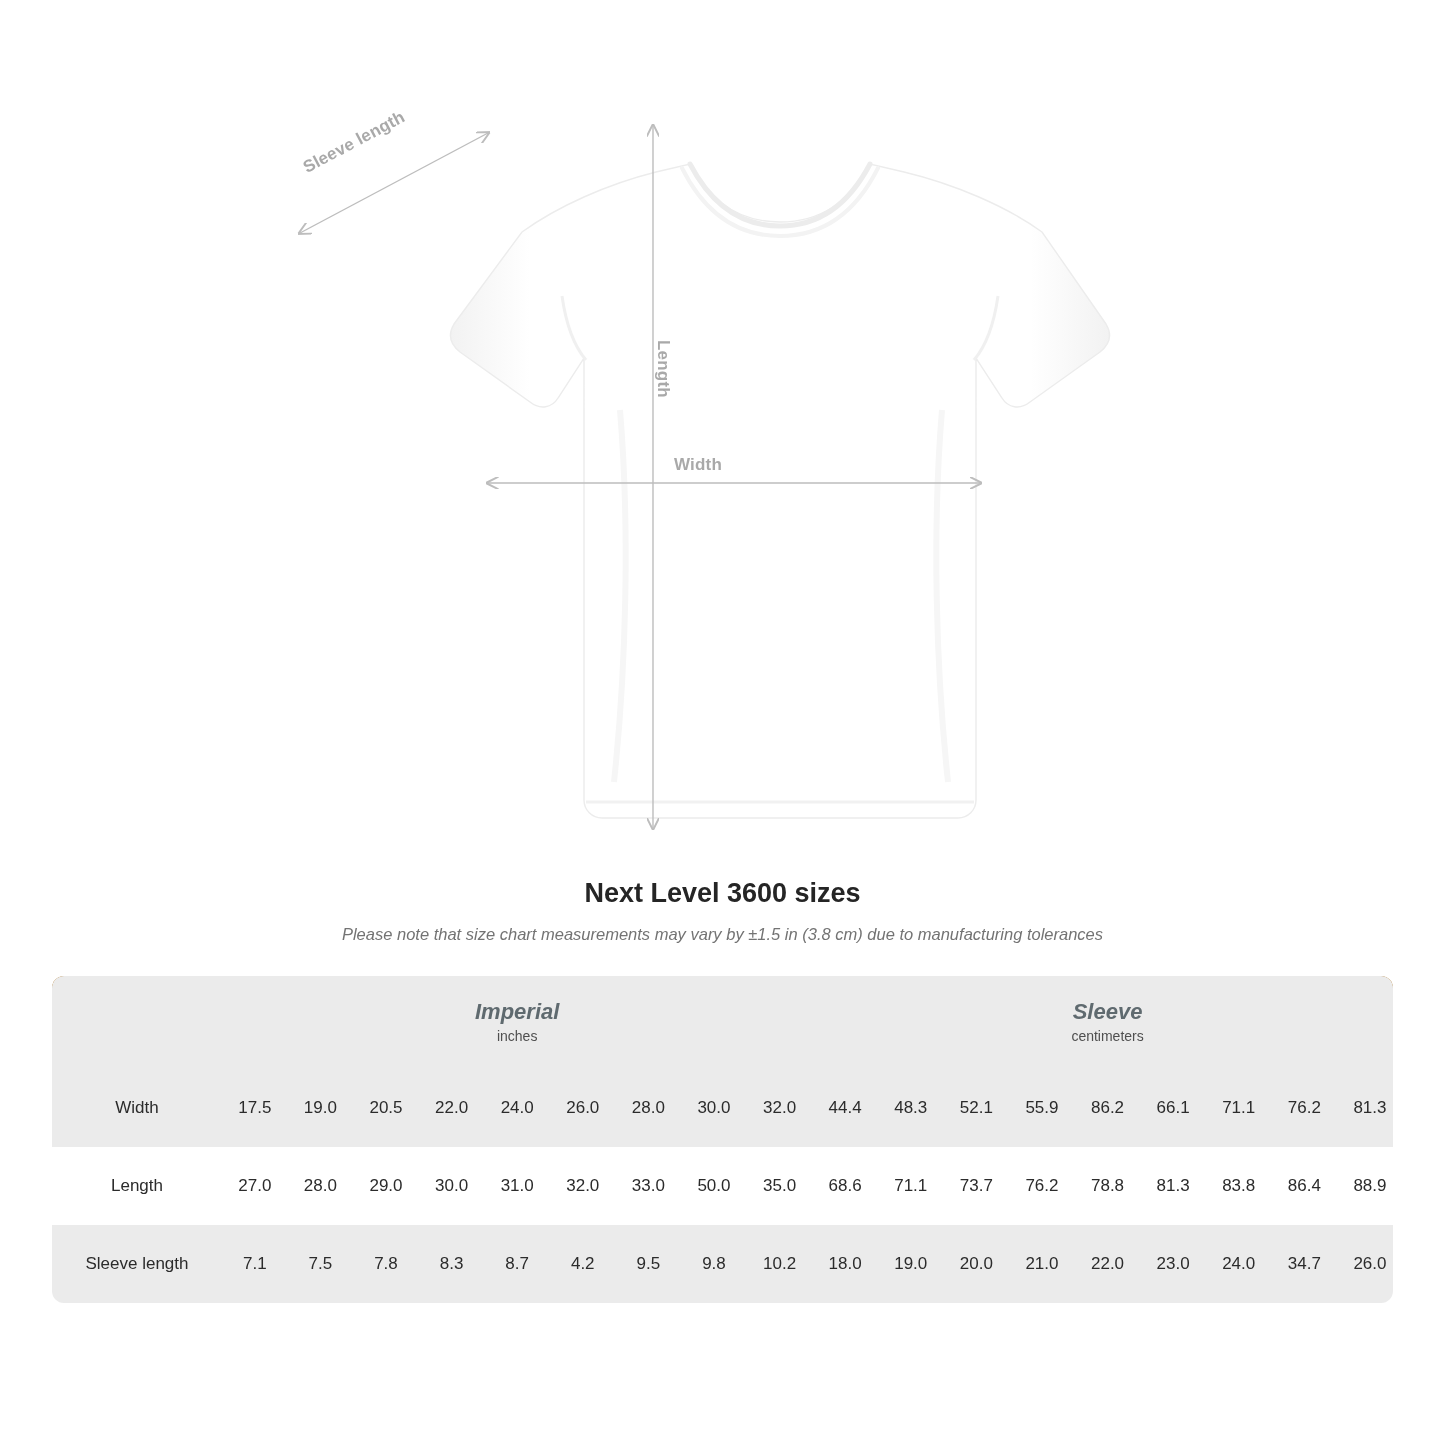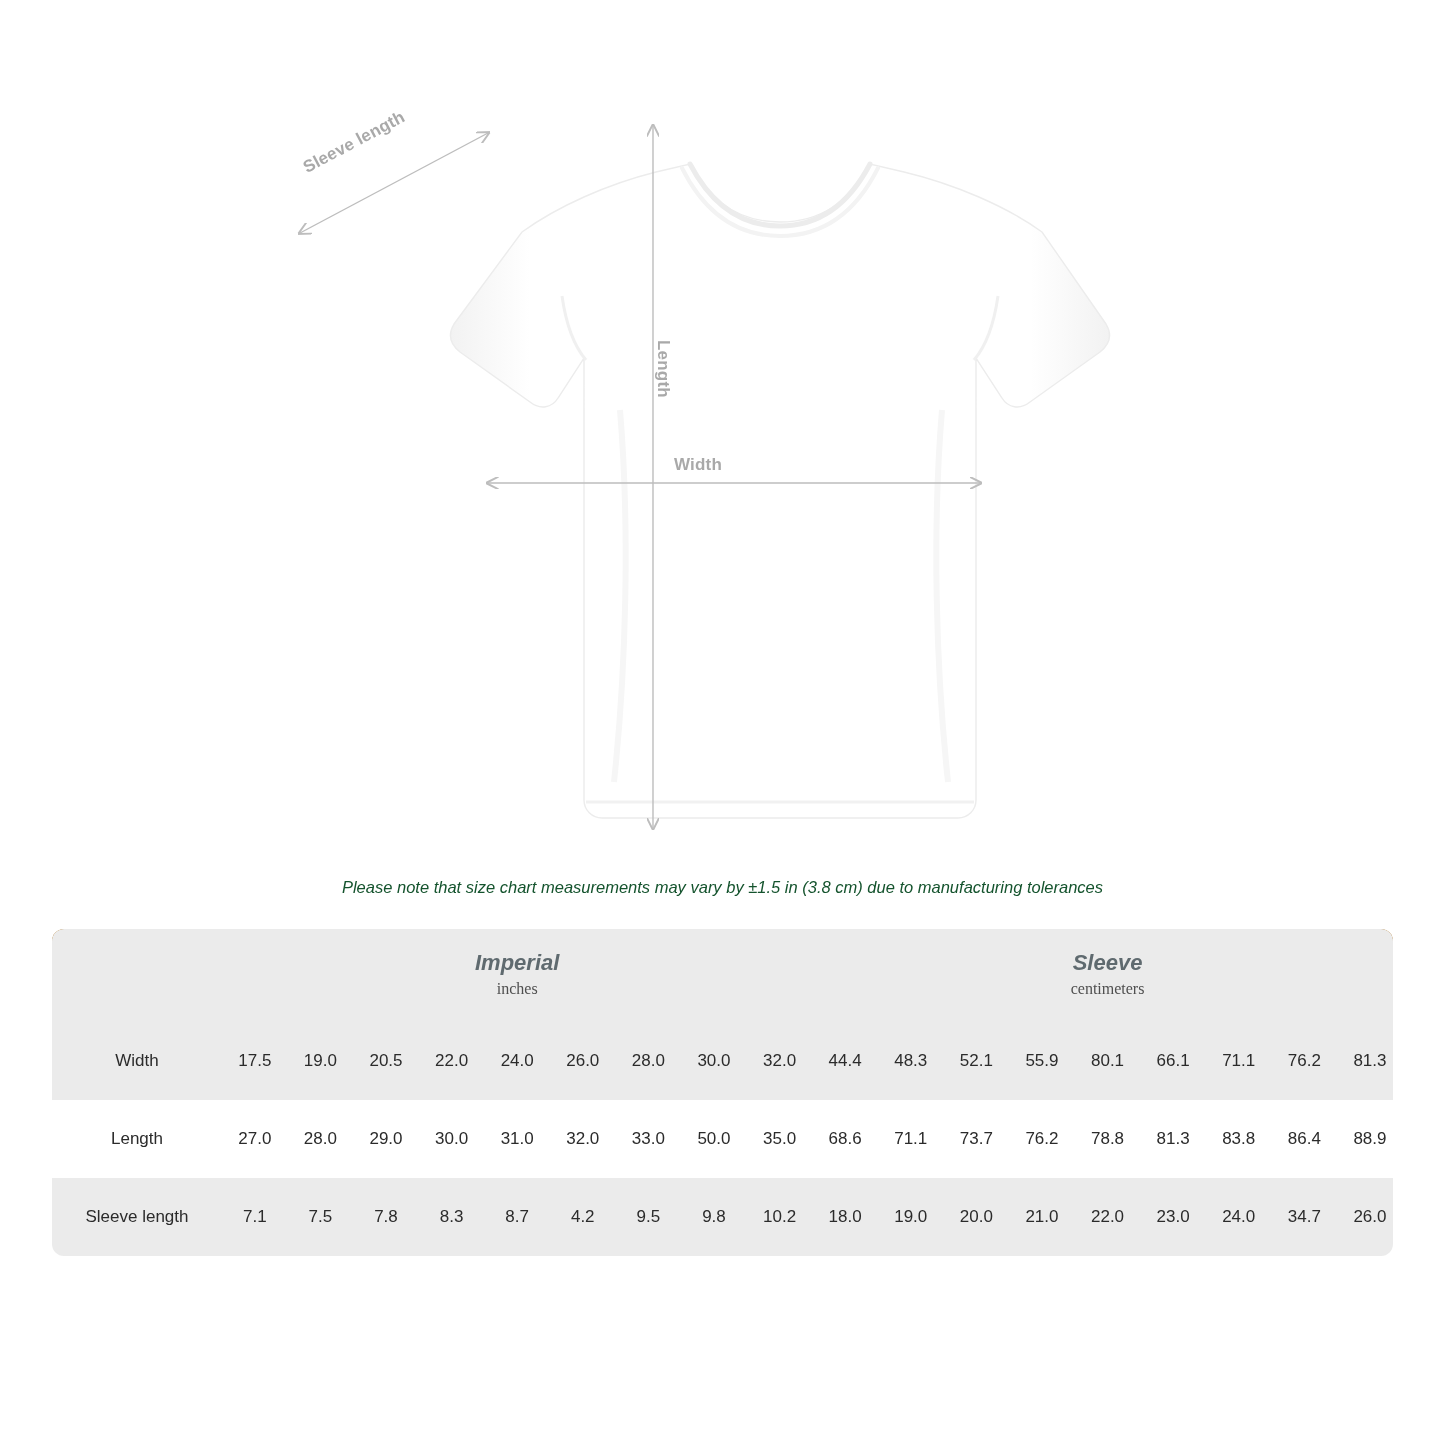--- a/index.html
+++ b/index.html
@@ -62,21 +62,21 @@
   }
   .chart-title {
     font-size: 27px;
     font-weight: bold;
     color: #252525;
     margin: 0;
   }
   .chart-note {
     font-size: 16.5px;
     font-style: italic;
-    color: #14532d;
+    color: #737373;
     margin: 16px 0 0 0;
   }
 
   
   .table-wrap {
     margin: 32px 52px 0 52px;
     border-radius: 12px;
     overflow: hidden;
   }
   table.size-table {
@@ -97,26 +97,25 @@
     background: #a16207;
   }
   .unit-name {
     font-size: 22px;
     font-style: italic;
     font-weight: bold;
     color: #5f6a6f;
     line-height: 1.25;
   }
   .unit-sub {
-    font-size: 16px;
+    font-size: 14px;
     color: #4f4f4f;
     font-style: normal;
     font-weight: normal;
     line-height: 1.6;
-    font-family: Liberation Serif, serif;
   }
   .corner-cell { background: #ebebeb; }
 
   tr.row-size td { background: #ffffff; }
   tr.row-alt td { background: #ebebeb; }
   tr.row-plain td { background: #ffffff; }
 
   td.rowhead {
     font-weight: bold;
     font-size: 17px;
@@ -196,20 +195,21 @@
 
     <line x1="488" y1="483" x2="980" y2="483" stroke="#bdbdbd" stroke-width="1.4" marker-start="url(#ah2)" marker-end="url(#ah)"></line>
   </svg>
 
   <div class="dim-label lbl-sleeve">Sleeve length</div>
   <div class="dim-label lbl-length">Length</div>
   <div class="dim-label lbl-width">Width</div>
 </div>
 
 <div class="title-block">
+  <h1 class="chart-title">Next Level 3600 sizes</h1>
   <p class="chart-note">Please note that size chart measurements may vary by ±1.5 in (3.8 cm) due to manufacturing tolerances</p>
 </div>
 
 <div class="table-wrap">
   <table class="size-table">
     <colgroup>
       <col class="first-col">
       <col class="data-col">
         <col class="data-col">
         <col class="data-col">
@@ -251,21 +251,21 @@
         <td>22.0</td>
         <td>24.0</td>
         <td>26.0</td>
         <td>28.0</td>
         <td>30.0</td>
         <td>32.0</td>
         <td>44.4</td>
         <td>48.3</td>
         <td>52.1</td>
         <td>55.9</td>
-        <td>80.1</td>
+        <td>86.2</td>
         <td>66.1</td>
         <td>71.1</td>
         <td>76.2</td>
         <td>81.3</td>
       </tr>
 
       <tr class="row-plain">
         <td class="rowhead">Length</td>
         <td>27.0</td>
         <td>28.0</td>

